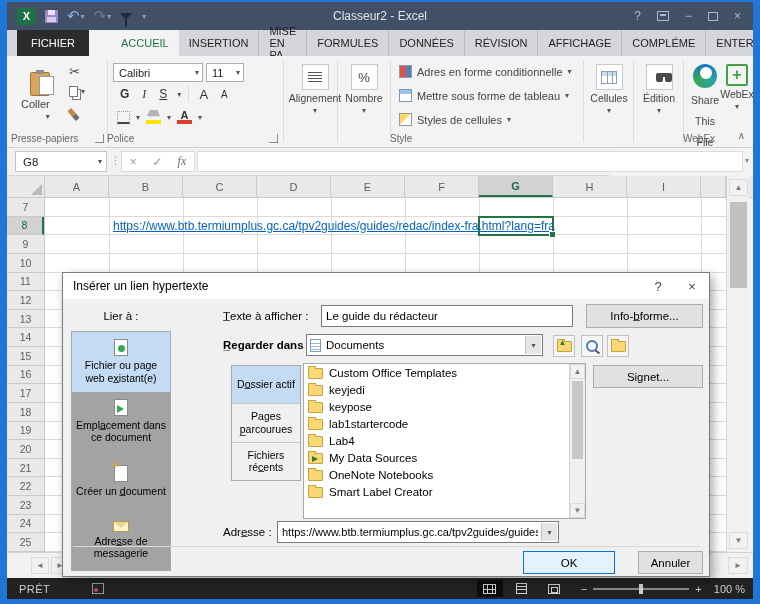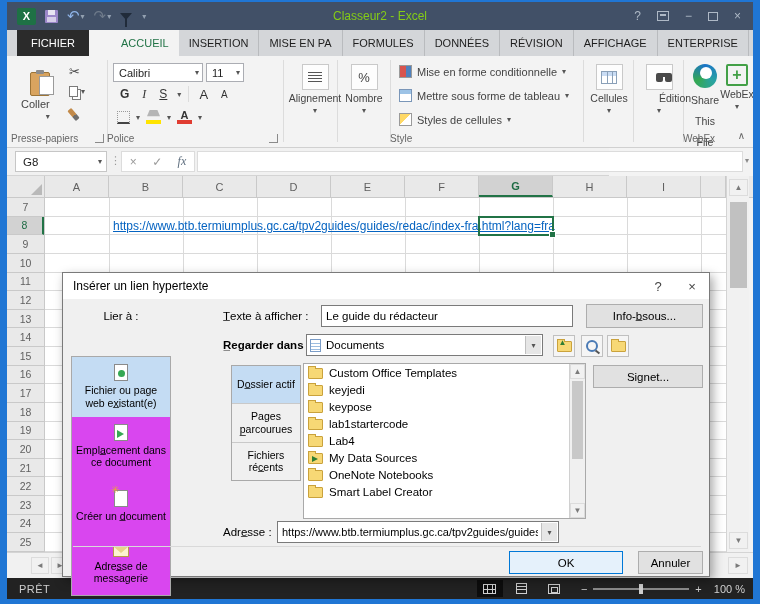--- a/index.html
+++ b/index.html
@@ -15,21 +15,21 @@
   .qat{display:flex;align-items:center;gap:9px;padding-left:10px;}
   .xl-logo{width:19px;height:17px;background:#1e7145;color:#fff;font-size:11px;font-weight:bold;border-radius:2px;}
   .save-ic{width:13px;height:13px;background:#9b87c9;position:relative;border-radius:1px;}
   .save-ic:before{content:"";position:absolute;left:3px;top:0;width:7px;height:5px;background:#e8e4f2;}
   .save-ic:after{content:"";position:absolute;left:2px;bottom:1px;width:9px;height:5px;background:#d5cde8;}
   .undo-g{color:#8fb4e8;font-size:15px;}
   .redo-g{color:#6e7a8a;font-size:15px;}
   .mini-dd{font-size:8px;color:#93a0b0;margin-left:1px;}
   .funnel{width:0;height:0;border-left:6px solid transparent;border-right:6px solid transparent;border-top:7px solid #202b3a;position:relative;}
   .funnel:after{content:"";position:absolute;left:-1px;top:-1px;width:2px;height:8px;background:#202b3a;}
-  .title-text{position:absolute;left:0;width:100%;text-align:center;font-size:12px;color:#84cc16;pointer-events:none;}
+  .title-text{position:absolute;left:0;width:100%;text-align:center;font-size:12px;color:#e5e5e5;pointer-events:none;}
   .win-controls{position:absolute;right:4px;top:0;height:28px;display:flex;align-items:center;gap:16px;padding-right:8px;color:#aeb9c6;font-size:12px;}
   .restore-ic{width:10px;height:9px;border:1px solid #aeb9c6;}
   .ribbon-opts{width:12px;height:10px;border:1px solid #aeb9c6;position:relative;}
   .ribbon-opts:after{content:"";position:absolute;left:2px;top:2px;width:6px;height:2px;background:#aeb9c6;}
 
   
   .tabrow{position:absolute;left:0;top:28px;width:746px;height:26px;background:#d4d6d9;display:flex;align-items:stretch;font-size:11px;}
   .tab-file{background:#2b2b2b;color:#fff;padding:0 14px;display:flex;align-items:center;margin-left:10px;}
   .tab{padding:0 10px;display:flex;align-items:center;color:#1e1e1e;border-right:1px solid #b9bbbe;}
   .tab.active{background:#f3f3f3;color:#217346;border-right:none;padding-left:32px;}
@@ -110,21 +110,21 @@
   .zoom-thumb{position:absolute;left:46px;top:-4px;width:4px;height:10px;background:#cfcfcf;}
 
   
   .dialog{position:absolute;left:55px;top:270px;width:648px;height:305px;background:#f0f0f0;border:1px solid #7a7a7a;box-shadow:3px 4px 10px rgba(0,0,0,.35);z-index:10;font-size:11.5px;color:#000;}
   .dlg-title{position:absolute;left:0;top:0;width:100%;height:26px;background:#fff;display:flex;align-items:center;padding-left:10px;font-size:12px;}
   .dlg-x{position:absolute;top:0;width:34px;height:26px;display:flex;align-items:center;justify-content:center;color:#444;font-size:13px;}
   .fld{background:#fff;border:1px solid #7a7a7a;display:flex;align-items:center;padding:0 4px;white-space:nowrap;overflow:hidden;}
   .combo-arrow{position:absolute;right:1px;top:1px;bottom:1px;width:16px;background:#e6e6e6;display:flex;align-items:center;justify-content:center;font-size:8px;color:#555;border-left:1px solid #c0c0c0;}
   .btn{background:#e1e1e1;border:1px solid #adadad;display:flex;align-items:center;justify-content:center;font-size:11.5px;}
   .btn.default{background:#e5f1fb;border:1px solid #0078d7;}
-  .side-panel{position:absolute;left:8px;top:58px;width:100px;height:240px;background:#d946ef;border:1px solid #a9a9a9;display:flex;flex-direction:column;margin-top:25px;}
+  .side-panel{position:absolute;left:8px;top:58px;width:100px;height:240px;background:#a3a3a3;border:1px solid #a9a9a9;display:flex;flex-direction:column;}
   .side-item{flex:1;display:flex;flex-direction:column;align-items:center;justify-content:center;text-align:center;font-size:10.5px;line-height:12.5px;padding:2px;gap:3px;}
   .side-item.selected{background:#c4dcf3;}
   .pg-ic{width:14px;height:17px;background:#fff;border:1px solid #8a8a8a;position:relative;}
   .pg-ic.green:after{content:"";position:absolute;left:3px;top:5px;width:7px;height:7px;border-radius:50%;background:#35a853;}
   .pg-ic.arrow:after{content:"";position:absolute;left:2px;top:5px;width:0;height:0;border-top:4px solid transparent;border-bottom:4px solid transparent;border-left:7px solid #35a853;}
   .pg-ic.new:after{content:"✳";position:absolute;left:-4px;top:-7px;color:#e8a33d;font-size:10px;}
   .mail-ic{width:16px;height:11px;background:#fdf3d0;border:1px solid #b89a4a;position:relative;}
   .mail-ic:after{content:"";position:absolute;left:0;top:0;width:0;height:0;border-left:7px solid transparent;border-right:7px solid transparent;border-top:6px solid #e8d48a;}
   .mid-tabs{position:absolute;left:168px;top:92px;width:70px;height:116px;border:1px solid #a9a9a9;background:#f0f0f0;display:flex;flex-direction:column;font-size:10.5px;line-height:12.5px;text-align:center;}
   .mid-tab{flex:1;display:flex;align-items:center;justify-content:center;border-bottom:1px solid #c9c9c9;padding:2px;}
@@ -175,20 +175,21 @@
 
   <div class="tabrow">
     <div class="tab-file">FICHIER</div>
     <div class="tab active">ACCUEIL</div>
     <div class="tab">INSERTION</div>
     <div class="tab">MISE EN PA</div>
     <div class="tab">FORMULES</div>
     <div class="tab">DONNÉES</div>
     <div class="tab">RÉVISION</div>
     <div class="tab">AFFICHAGE</div>
+    <div class="tab">COMPLÉME</div>
     <div class="tab">ENTERPRISE</div>
 
   </div>
 
   <div class="ribbon">
     <div class="vsep" style="left:100px;"></div>
         <div class="vsep" style="left:276px;"></div>
     <div class="vsep" style="left:330px;"></div>
         <div class="vsep" style="left:383px;"></div>
     <div class="vsep" style="left:576px;"></div>
@@ -256,21 +257,21 @@
     </div>
 
     <div class="bigbtn" style="left:337px;top:8px;width:40px;">
       <div class="sq-ic ctr" style="font-size:13px;color:#444;">%</div>
       <span style="font-size:10.5px;">Nombre</span>
       <span class="dd">▾</span>
     </div>
 
     <div class="style-row" style="top:9px;">
       <span class="cf-ic"></span>
-          <span>Mise en forme conditionnelle</span>
+          <span>Adres en forme conditionnelle</span>
           <span class="dd">▾</span>
     </div>
     <div class="style-row" style="top:33px;">
       <span class="tbl-ic"></span>
           <span>Mettre sous forme de tableau</span>
           <span class="dd">▾</span>
     </div>
     <div class="style-row" style="top:57px;">
       <span class="cs-ic"></span>
           <span>Styles de cellules</span>
@@ -282,21 +283,21 @@
       <div class="sq-ic ctr">
             <span class="cells-ic"></span>
           </div>
       <span style="font-size:10.5px;">Cellules</span>
       <span class="dd">▾</span>
     </div>
     <div class="bigbtn" style="left:632px;top:8px;width:40px;">
       <div class="sq-ic ctr">
             <span class="bino"></span>
           </div>
-      <span style="font-size:10.5px;padding-left:32px;">Édition</span>
+      <span style="font-size:10.5px;">Édition</span>
       <span class="dd">▾</span>
     </div>
 
     <div class="bigbtn" style="left:682px;top:8px;width:32px;">
       <div class="webex-ball"></div>
       <span style="font-size:10.5px;text-align:center;line-height:21px;white-space:pre-line;">Share This File</span>
     </div>
     <div class="bigbtn" style="left:716px;top:8px;width:28px;">
       <div class="webex-plus ctr">+</div>
       <span style="font-size:10.5px;">WebEx</span>
@@ -430,21 +431,21 @@
         </div>
     <div class="dlg-x" style="right:34px;">?</div>
     <div class="dlg-x" style="right:0;">×</div>
 
     <div class="abs" style="left:8px;top:37px;width:100px;text-align:center;">Lier à :</div>
 
     <div class="abs" style="left:160px;top:37px;">T̲exte à afficher :</div>
     <div class="fld abs" style="left:258px;top:32px;width:252px;height:22px;">
           <span>Le guide du rédacteur</span>
         </div>
-    <div class="btn abs" style="left:523px;top:31px;width:117px;height:24px;">Info-b̲sous...</div>
+    <div class="btn abs" style="left:523px;top:31px;width:117px;height:24px;">Info-b̲forme...</div>
 
     <div class="abs" style="left:160px;top:66px;font-weight:bold;">R̲egarder dans :</div>
     <div class="fld abs" style="left:243px;top:61px;width:237px;height:22px;padding-left:3px;gap:5px;">
       <span class="doc-ic"></span>
       <span>Documents</span>
       <span class="combo-arrow">▾</span>
     </div>
     <div class="tool-btn" style="left:490px;">
           <span class="folder" style="margin:0;">
             <span class="up-arrow-mini">▲</span>
@@ -524,18 +525,18 @@
 
     <div class="btn abs" style="left:530px;top:92px;width:110px;height:23px;">Signet...</div>
 
     <div class="abs" style="left:160px;top:253px;">Adre̲sse :</div>
     <div class="fld abs" style="left:214px;top:248px;width:282px;height:22px;font-size:11px;">
       <span style="overflow:hidden;white-space:nowrap;display:block;width:256px;">https://www.btb.termiumplus.gc.ca/tpv2guides/guides/redac/index-</span>
       <span class="combo-arrow">▾</span>
     </div>
 
     <div class="dlg-sep"></div>
-    <div class="btn default abs" style="left:446px;top:278px;width:114px;height:23px;">OK</div>
+    <div class="btn default abs" style="left:460px;top:278px;width:92px;height:23px;">OK</div>
     <div class="btn abs" style="left:575px;top:278px;width:65px;height:23px;">Annuler</div>
   </div>
 
  </div>
 </div>
 
 </body></html>

